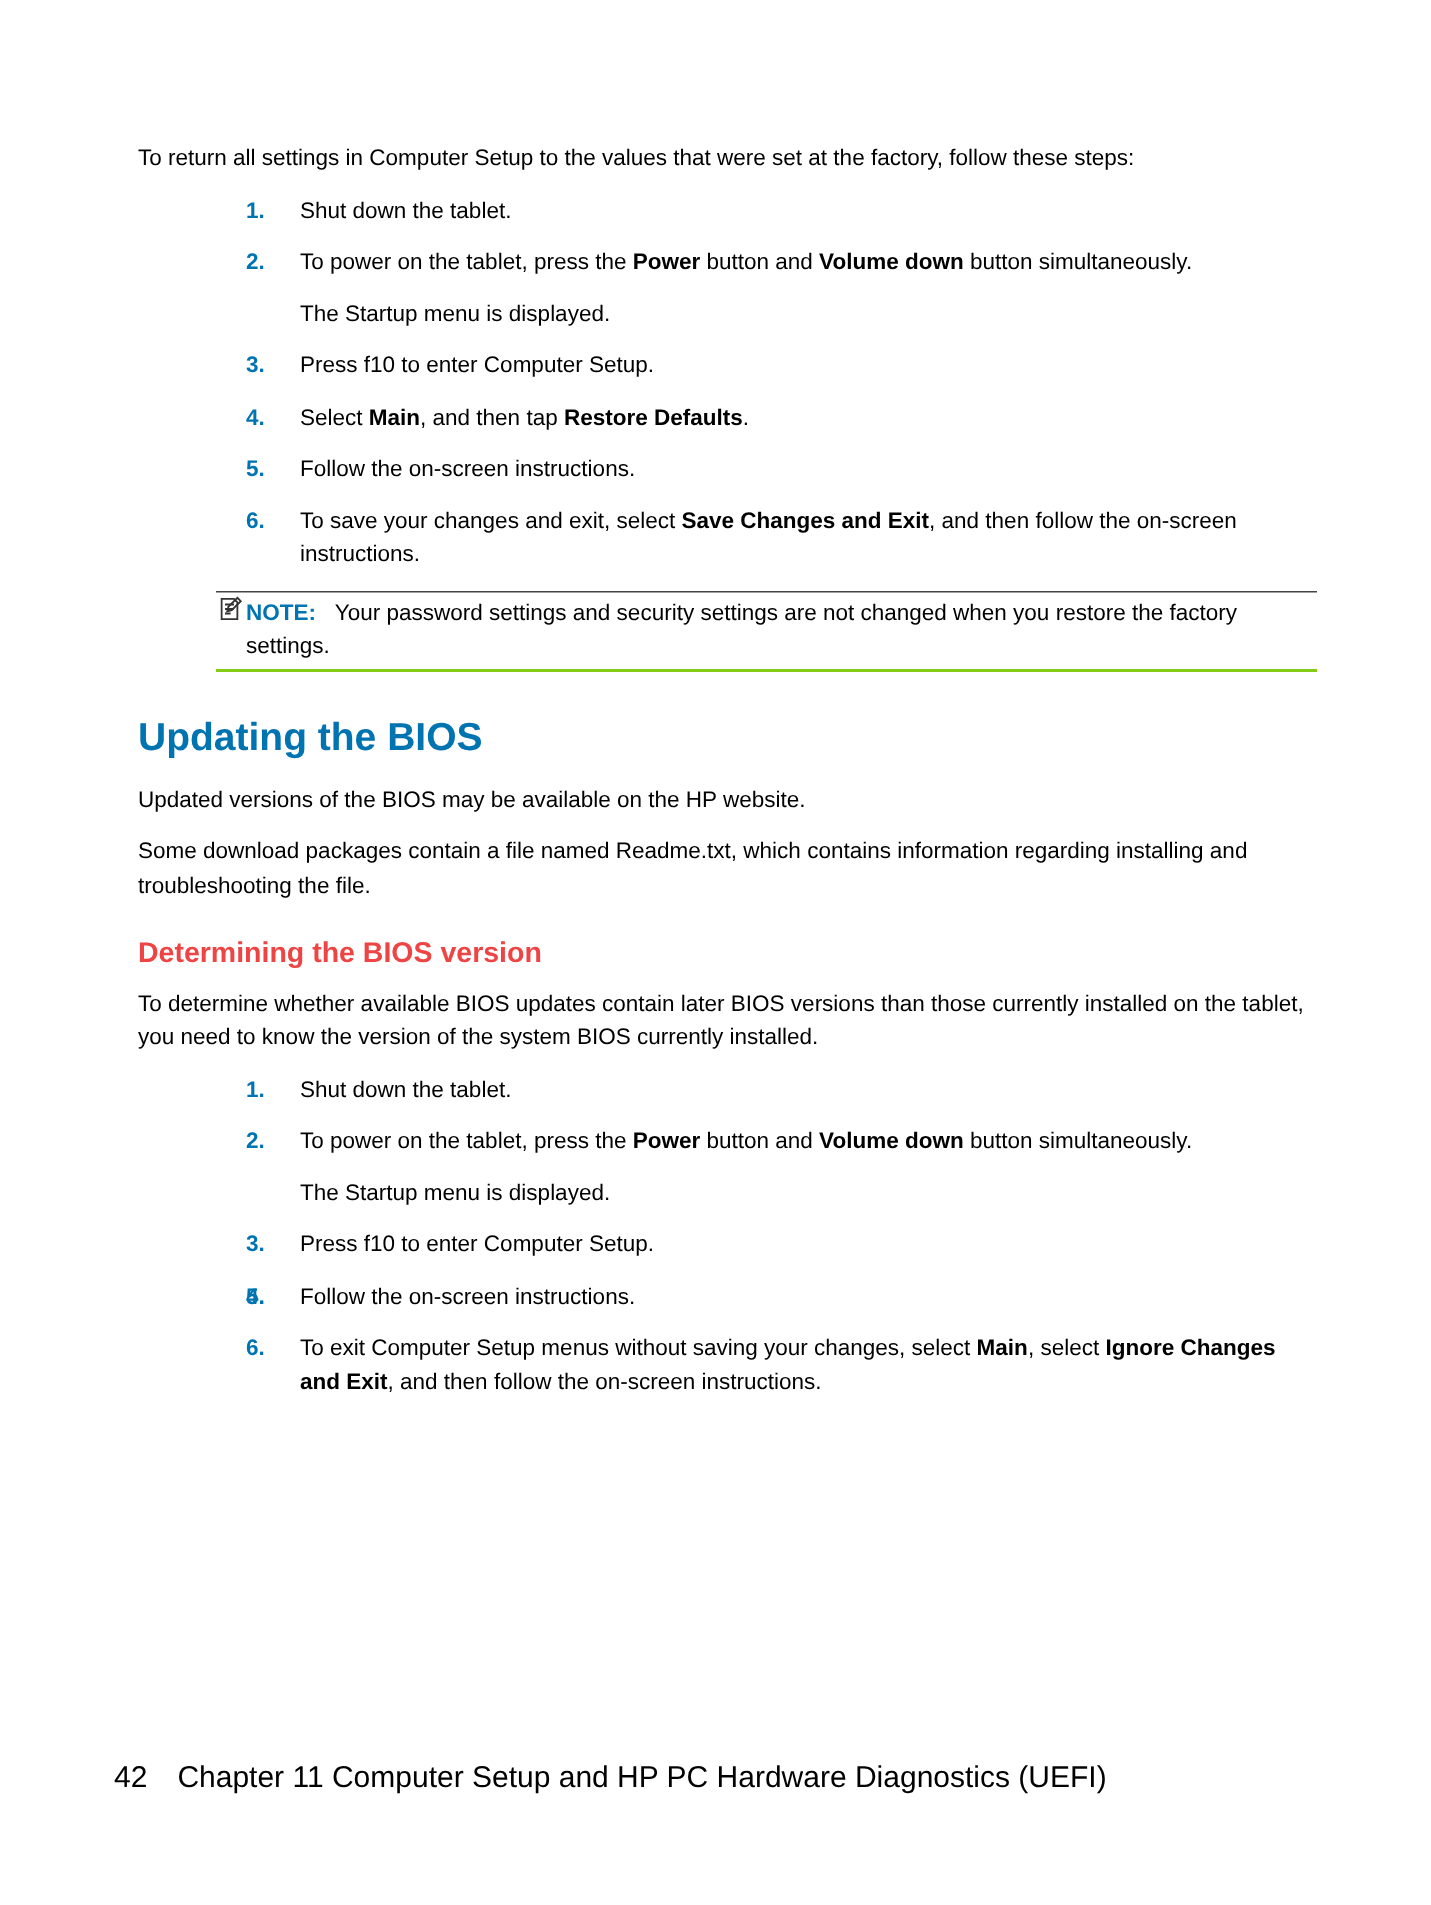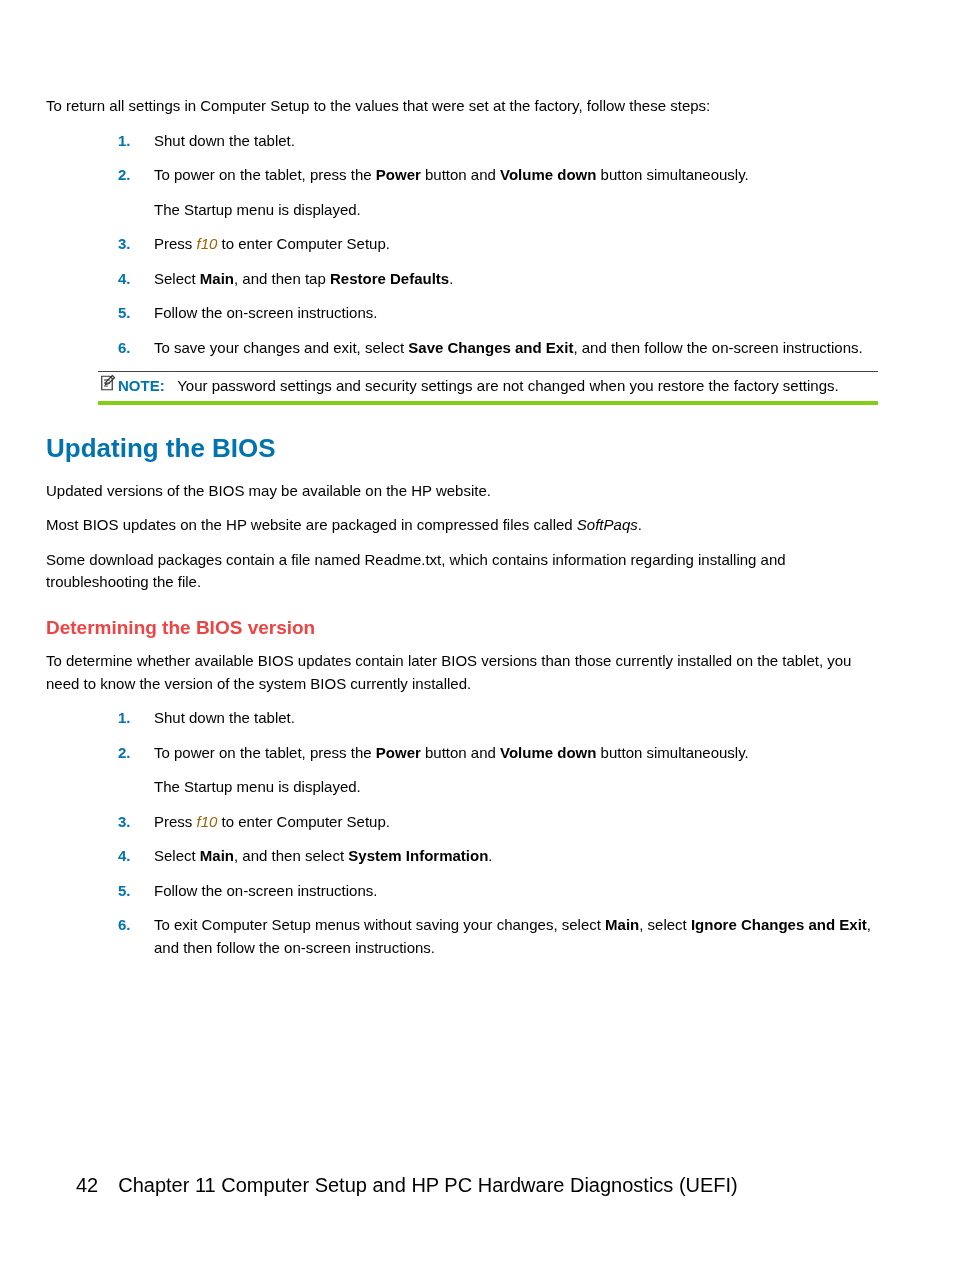--- a/index.html
+++ b/index.html
@@ -8,21 +8,21 @@
     line-height: 1.5;
     color: #000;
     margin: 0;
     padding: 0;
     background: #fff;
     width: 954px;
     height: 1270px;
     position: relative;
   }
   .content {
-    padding: 95px 76px 0 46px;
+    padding: 95px 76px 0 92px;
   }
   .c-indent-1 { margin-left: 72px; }
   .p { margin: 0 0 12px 0; }
   ol.num-list {
     list-style: none;
     padding: 0;
     margin: 0 0 12px 72px;
   }
   ol.num-list > li {
     position: relative;
@@ -30,24 +30,24 @@
     margin: 0 0 12px 0;
   }
   ol.num-list > li .num {
     position: absolute;
     left: 0;
     color: #0073b1;
     font-weight: bold;
   }
   .sub-p { margin: 12px 0 0 0; }
   b { font-weight: bold; }
-  .key { color: #a16207; font-style: italic; }
+  .key { color: #000000; }
   .note-box {
     border-top: 1px solid #444;
-    border-bottom: 4px solid #84cc16;
+    border-bottom: 2px solid #84cc16;
     margin-left: 52px;
     padding: 3px 0 3px 0;
     position: relative;
   }
   .note-icon {
     position: absolute;
     left: 0;
     top: 2px;
     width: 18px;
     height: 18px;
@@ -122,21 +122,20 @@
         <path fill="none" stroke="#333" stroke-width="1.6" d="M19 2l3 3-8 8-4 1 1-4z"></path>
       </svg>
     <div class="note-body">
       <span class="note-label">NOTE:</span>&nbsp;&nbsp;&nbsp;<span>Your password settings and security settings are not changed when you restore the factory settings.</span>
     </div>
   </div>
 
   <h2 class="sec">Updating the BIOS</h2>
 
   <p class="p c-indent-1">Updated versions of the BIOS may be available on the HP website.</p>
-  <p class="p c-indent-1"><span>Most BIOS updates on the HP website are packaged in compressed files called </span><i>SoftPaqs</i><span>.</span></p>
   <p class="p c-indent-1">Some download packages contain a file named Readme.txt, which contains information regarding installing and troubleshooting the file.</p>
 
   <h3 class="subsec">Determining the BIOS version</h3>
 
   <p class="p c-indent-1">To determine whether available BIOS updates contain later BIOS versions than those currently installed on the tablet, you need to know the version of the system BIOS currently installed.</p>
 
   <ol class="num-list">
     <li>
       <span class="num">1.</span>
       <span>Shut down the tablet.</span>
@@ -145,21 +144,20 @@
       <span class="num">2.</span>
       <span><span>To power on the tablet, press the </span><b>Power</b><span> button and </span><b>Volume down</b><span> button simultaneously.</span></span>
       <p class="sub-p">The Startup menu is displayed.</p>
     </li>
     <li>
       <span class="num">3.</span>
       <span><span>Press </span><span class="key">f10</span><span> to enter Computer Setup.</span></span>
     </li>
     <li>
       <span class="num">4.</span>
-      <span><span>Select </span><b>Main</b><span>, and then select </span><b>System Information</b><span>.</span></span>
     </li>
     <li>
       <span class="num">5.</span>
       <span>Follow the on-screen instructions.</span>
     </li>
     <li>
       <span class="num">6.</span>
       <span><span>To exit Computer Setup menus without saving your changes, select </span><b>Main</b><span>, select </span><b>Ignore Changes and Exit</b><span>, and then follow the on-screen instructions.</span></span>
     </li>
   </ol>

